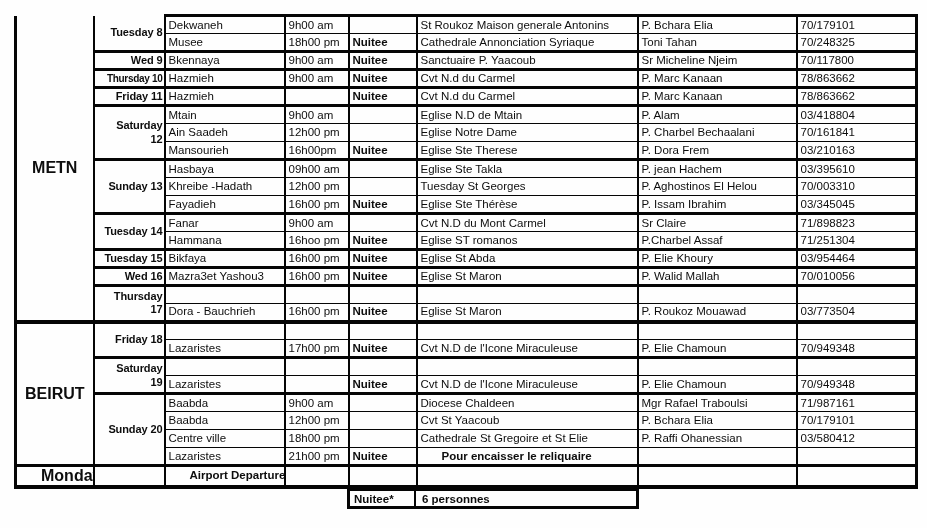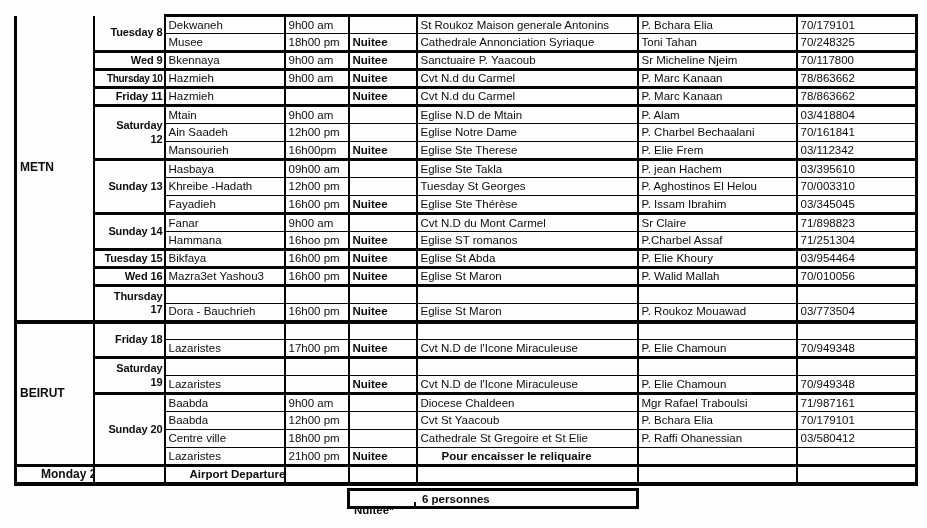--- a/index.html
+++ b/index.html
@@ -35,21 +35,22 @@
     white-space: nowrap;
     overflow: hidden;
   }
   tr.group-start td { border-top-width: 3px; }
   tr.top-row td { border-top-width: 3px; }
   tr.section-start td { border-top-width: 4px; }
   tr.departure-row td { border-top-width: 3px; border-bottom-width: 4px; margin-top: 22px; }
   td.no-top { border-top: none !important; }
   td.c-region {
     border-left-width: 3px;
-    font-weight: bold; font-size: 12px;
+    font-weight: bold; font-size: 16px;
+    text-align: center;
   }
   td.c-day {
     font-weight: bold; font-size: 11px;
     text-align: right;
     white-space: pre-line;
     line-height: 1.2;
     padding: 0 1px;
     letter-spacing: -0.1px;
   }
   td.day-small { font-size: 10px; letter-spacing: -0.3px; white-space: nowrap; }
@@ -62,21 +63,20 @@
     display: flex;
     border: 3px solid #050505;
     background: #fefefe;
     height: 21px;
   }
   .sum-label {
     width: 66px;
     border-right: 2px solid #050505;
     font-size: 11.5px; font-weight: bold;
     padding: 2px 0 0 4px;
-    margin-top: 11px;
   }
   .sum-value {
     width: 220px;
     font-size: 11.5px; font-weight: bold;
     padding: 2px 0 0 6px;
   }
 </style>
 </head>
 <body>
 
@@ -154,22 +154,22 @@
           <td class="c-nuit"></td>
           <td class="c-place">Eglise Notre Dame</td>
           <td class="c-contact">P. Charbel Bechaalani</td>
           <td class="c-phone">70/161841</td>
         </tr>
         <tr>
           <td class="c-loc">Mansourieh</td>
           <td class="c-time">16h00pm</td>
           <td class="c-nuit">Nuitee</td>
           <td class="c-place">Eglise Ste Therese</td>
-          <td class="c-contact">P. Elie Frem</td>
-          <td class="c-phone">03/112342</td>
+          <td class="c-contact">P. Dora Frem</td>
+          <td class="c-phone">03/210163</td>
         </tr>
         <tr class="group-start">
           <td class="c-day" rowspan="3">Sunday 13</td>
           <td class="c-loc">Hasbaya</td>
           <td class="c-time">09h00 am</td>
           <td class="c-nuit"></td>
           <td class="c-place">Eglise Ste Takla</td>
           <td class="c-contact">P. jean Hachem</td>
           <td class="c-phone">03/395610</td>
         </tr>
@@ -183,21 +183,21 @@
         </tr>
         <tr>
           <td class="c-loc">Fayadieh</td>
           <td class="c-time">16h00 pm</td>
           <td class="c-nuit">Nuitee</td>
           <td class="c-place">Eglise Ste Thérèse</td>
           <td class="c-contact">P. Issam Ibrahim</td>
           <td class="c-phone">03/345045</td>
         </tr>
         <tr class="group-start">
-          <td class="c-day" rowspan="2">Sunday 14</td>
+          <td class="c-day" rowspan="2">Tuesday 14</td>
           <td class="c-loc">Fanar</td>
           <td class="c-time">9h00 am</td>
           <td class="c-nuit"></td>
           <td class="c-place">Cvt N.D du Mont Carmel</td>
           <td class="c-contact">Sr Claire</td>
           <td class="c-phone">71/898823</td>
         </tr>
         <tr>
           <td class="c-loc">Hammana</td>
           <td class="c-time">16hoo pm</td>

